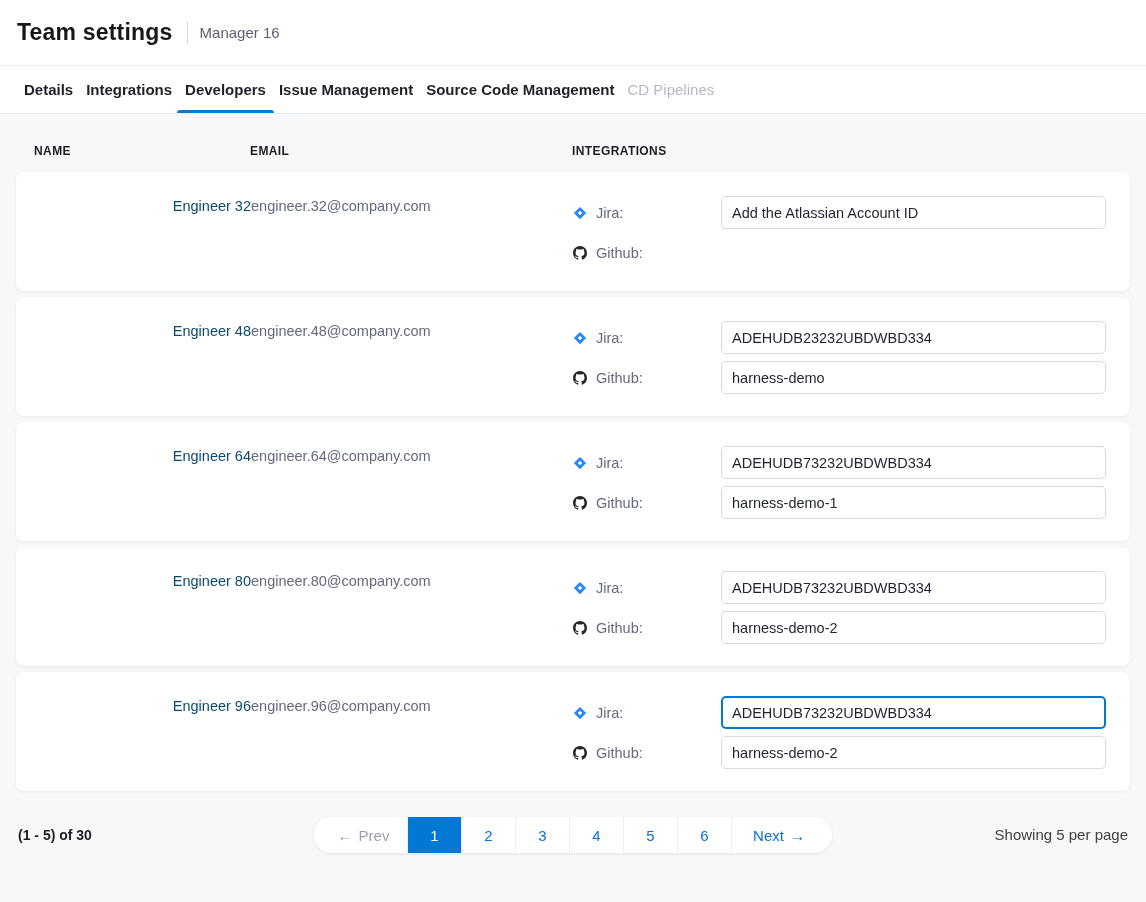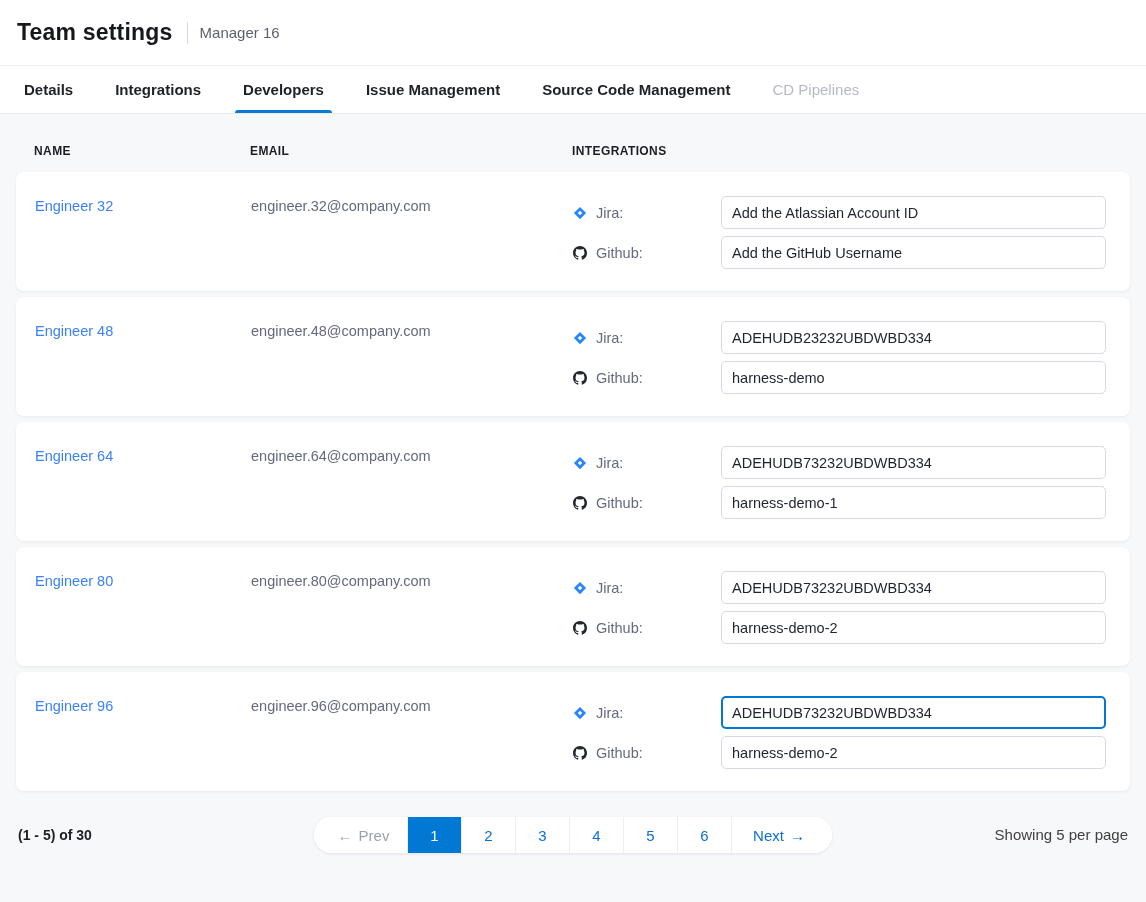--- a/index.html
+++ b/index.html
@@ -13,21 +13,21 @@
     height:66px; display:flex; align-items:center;
     padding:0 37px 0 17px; background:#fff;
     border-bottom:1px solid #ebecf0;
   }
   .page-title { font-size:23px; font-weight:700; color:#16181d; letter-spacing:.2px; }
   .title-divider { width:1px; height:22px; background:#d8dae3; margin:0 12px 0 14px; }
   .page-subtitle { font-size:15px; color:#5c5f70; }
   
   .tabbar {
     height:48px; background:#fff; border-bottom:1px solid #e8eaef;
-    display:flex; align-items:stretch; gap:42px; padding:0 24px;
+    display:flex; align-items:stretch; gap:13px; padding:0 24px;
   }
   .tab {
     position:relative; display:flex; align-items:center;
     font-size:15px; font-weight:600; color:#1f2128; cursor:pointer; white-space:nowrap;
   }
   .tab.active::after {
     content:""; position:absolute; left:-8px; right:-8px; bottom:0;
     height:3px; background:#0b79d0; border-radius:3px 3px 0 0;
   }
   .tab.disabled { color:#b6b8c7; font-weight:400; }
@@ -38,21 +38,21 @@
     font-size:12px; font-weight:700; letter-spacing:.4px; color:#1c1e26;
   }
   .cols-head .c-name { width:216px; }
   .cols-head .c-email { width:322px; }
   .cols-head .c-int { flex:1; }
   .card {
     background:#fff; border-radius:8px; box-shadow:0 1px 3px rgba(40,41,61,.07);
     min-height:119px; margin-bottom:6px;
     display:flex; padding:24px 24px 22px 19px;
   }
-  .cell-name { width:216px; font-size:14.5px; color:#3b82f6; padding-top:2px; }
+  .cell-name { width:216px; font-size:14.5px; color:#0c4a6e; padding-top:2px;text-align:right; }
   .cell-email { width:322px; font-size:14.5px; color:#64697f; padding-top:2px; }
   .cell-int { flex:1; display:flex; flex-direction:column; gap:7px; }
   .int-row { display:flex; align-items:center; height:33px; }
   .int-label { width:148px; display:flex; align-items:center; gap:9px;
                font-size:14.5px; color:#64697f; }
   .int-label .ic { width:14px; height:14px; display:inline-flex; flex:0 0 14px; }
   .int-input {
     flex:1; height:33px; background:#fff; border:1px solid #d8dae3; border-radius:5px;
     padding:0 10px; font-size:14.5px; color:#1f2430;
     font-family:"Liberation Sans","DejaVu Sans",sans-serif; outline:none;
@@ -122,21 +122,20 @@
       </div>
       <div class="int-row">
         <span class="int-label">
           <span class="ic">
             <svg viewBox="0 0 16 16" width="14" height="14">
                 <path fill="#24292f" d="M8 0C3.58 0 0 3.58 0 8c0 3.54 2.29 6.53 5.47 7.59.4.07.55-.17.55-.38 0-.19-.01-.82-.01-1.49-2.01.37-2.53-.49-2.69-.94-.09-.23-.48-.94-.82-1.13-.28-.15-.68-.52-.01-.53.63-.01 1.08.58 1.23.82.72 1.21 1.87.87 2.33.66.07-.52.28-.87.51-1.07-1.78-.2-3.64-.89-3.64-3.95 0-.87.31-1.59.82-2.15-.08-.2-.36-1.02.08-2.12 0 0 .67-.21 2.2.82.64-.18 1.32-.27 2-.27s1.36.09 2 .27c1.53-1.04 2.2-.82 2.2-.82.44 1.1.16 1.92.08 2.12.51.56.82 1.27.82 2.15 0 3.07-1.87 3.75-3.65 3.95.29.25.54.73.54 1.48 0 1.07-.01 1.93-.01 2.2 0 .21.15.46.55.38A8.01 8.01 0 0 0 16 8c0-4.42-3.58-8-8-8z"></path>
               </svg>
           </span>
           <span>Github:</span>
         </span>
-        <input class="int-input" value="Add the GitHub Username" style="">
       </div>
     </div>
   </div>
 
   <div class="card">
     <div class="cell-name">Engineer 48</div>
     <div class="cell-email">engineer.48@company.com</div>
     <div class="cell-int">
       <div class="int-row">
         <span class="int-label">

